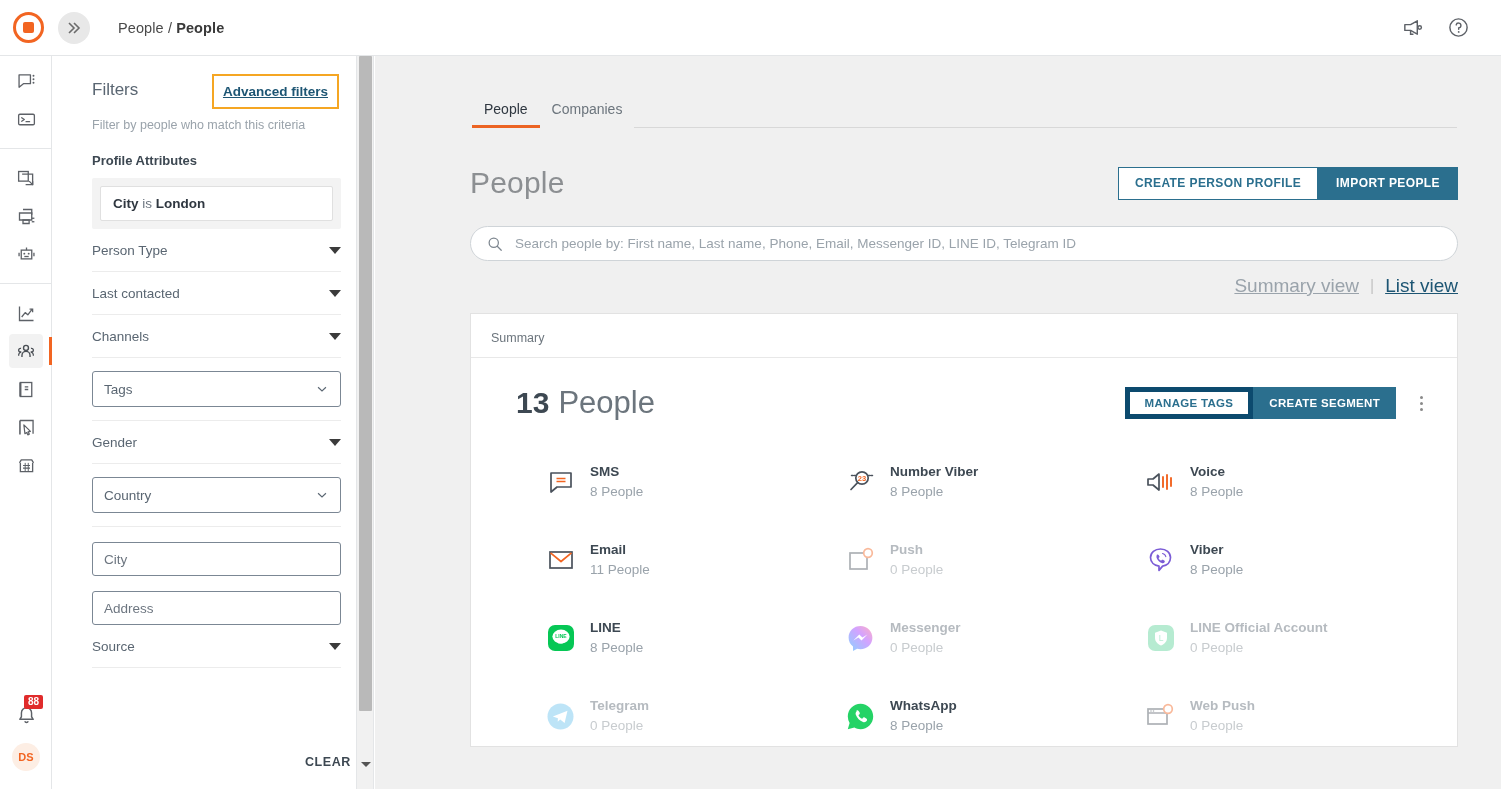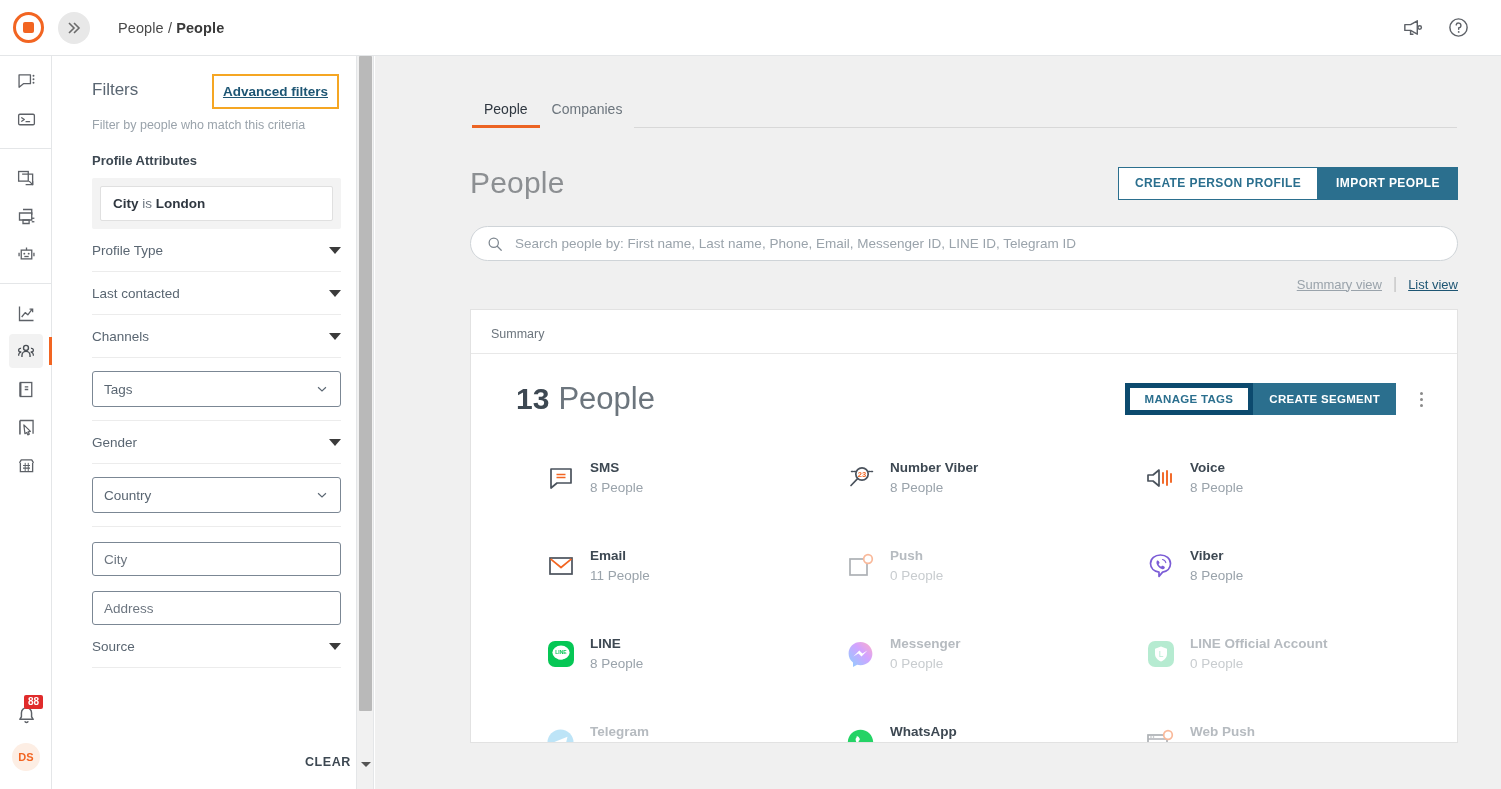--- a/index.html
+++ b/index.html
@@ -162,21 +162,21 @@
   }
 
   .search-bar {
     margin:26px 0 0 95px; width:988px; height:35px; background:#fff;
     border:1px solid #cfd4d8; border-radius:18px; display:flex; align-items:center;
     padding:0 16px; cursor:text;
   }
   .search-bar .ph { font-size:13.5px; color:#9aa3ab; margin-left:12px; }
 
   .view-links { margin:14px 95px 0 0; display:flex; justify-content:flex-end; align-items:center; width:1083px; }
-  .vlink { font-size:13px; text-decoration:underline; cursor:pointer; }
+  .vlink { font-size:19px; text-decoration:underline; cursor:pointer; }
   .vlink.muted { color:#9aa3ab; }
   .vlink.on { color:#1d5573; font-weight:normal; }
   .vdiv { color:#c4c4c4; margin:0 11px; }
 
   .card {
     margin:16px 0 0 95px; width:988px; background:#fff; border:1px solid #e2e2e2;
     height:434px; overflow:hidden;
   }
   .card-head { padding:14px 20px 11px; border-bottom:1px solid #e8e8e8; }
   .card-head span { font-size:12.5px; color:#6c757d; }
@@ -193,21 +193,21 @@
   .btn-solid-sm {
     background:#2b6f8e; color:#fff; font-size:11.5px; font-weight:bold; letter-spacing:.3px;
     padding:0 15px; height:32px; display:flex; align-items:center; cursor:pointer; border:1px solid #2b6f8e;
   }
   .kebab { margin-left:14px; width:22px; height:28px; display:flex; flex-direction:column;
            align-items:center; justify-content:center; gap:3px; cursor:pointer; }
   .kebab i { width:3px; height:3px; border-radius:50%; background:#8a8a8a; display:block; }
 
   .chan-grid {
     display:grid; grid-template-columns:300px 300px 300px;
-    padding:22px 0 0 60px; row-gap:10px;
+    padding:22px 0 0 60px; row-gap:0;
   }
   .chan {
     display:flex; align-items:center; height:78px;
   }
   .chan-ico { width:44px; display:flex; align-items:center; justify-content:flex-end; flex:0 0 44px; }
   .chan-txt { margin-left:15px; }
   .chan-name { font-size:13.5px; font-weight:bold; color:#3d4852; line-height:18px; }
   .chan-cnt { font-size:13.5px; color:#9aa3ab; line-height:21px; }
   .chan.dim .chan-name { color:#b6bbc0; }
   .chan.dim .chan-cnt { color:#c8cccf; }
@@ -388,21 +388,21 @@
 
       <div class="chip-wrap">
         <div class="chip">
           <b>City</b>
           <span class="is">is</span>
           <b>London</b>
         </div>
       </div>
 
       <div class="f-row">
-        <span class="lbl">Profile Type</span>
+        <span class="lbl">Person Type</span>
         <span class="caret-down"></span>
       </div>
       <div class="f-row">
         <span class="lbl">Last contacted</span>
         <span class="caret-down"></span>
       </div>
       <div class="f-row">
         <span class="lbl">Channels</span>
         <span class="caret-down"></span>
       </div>

